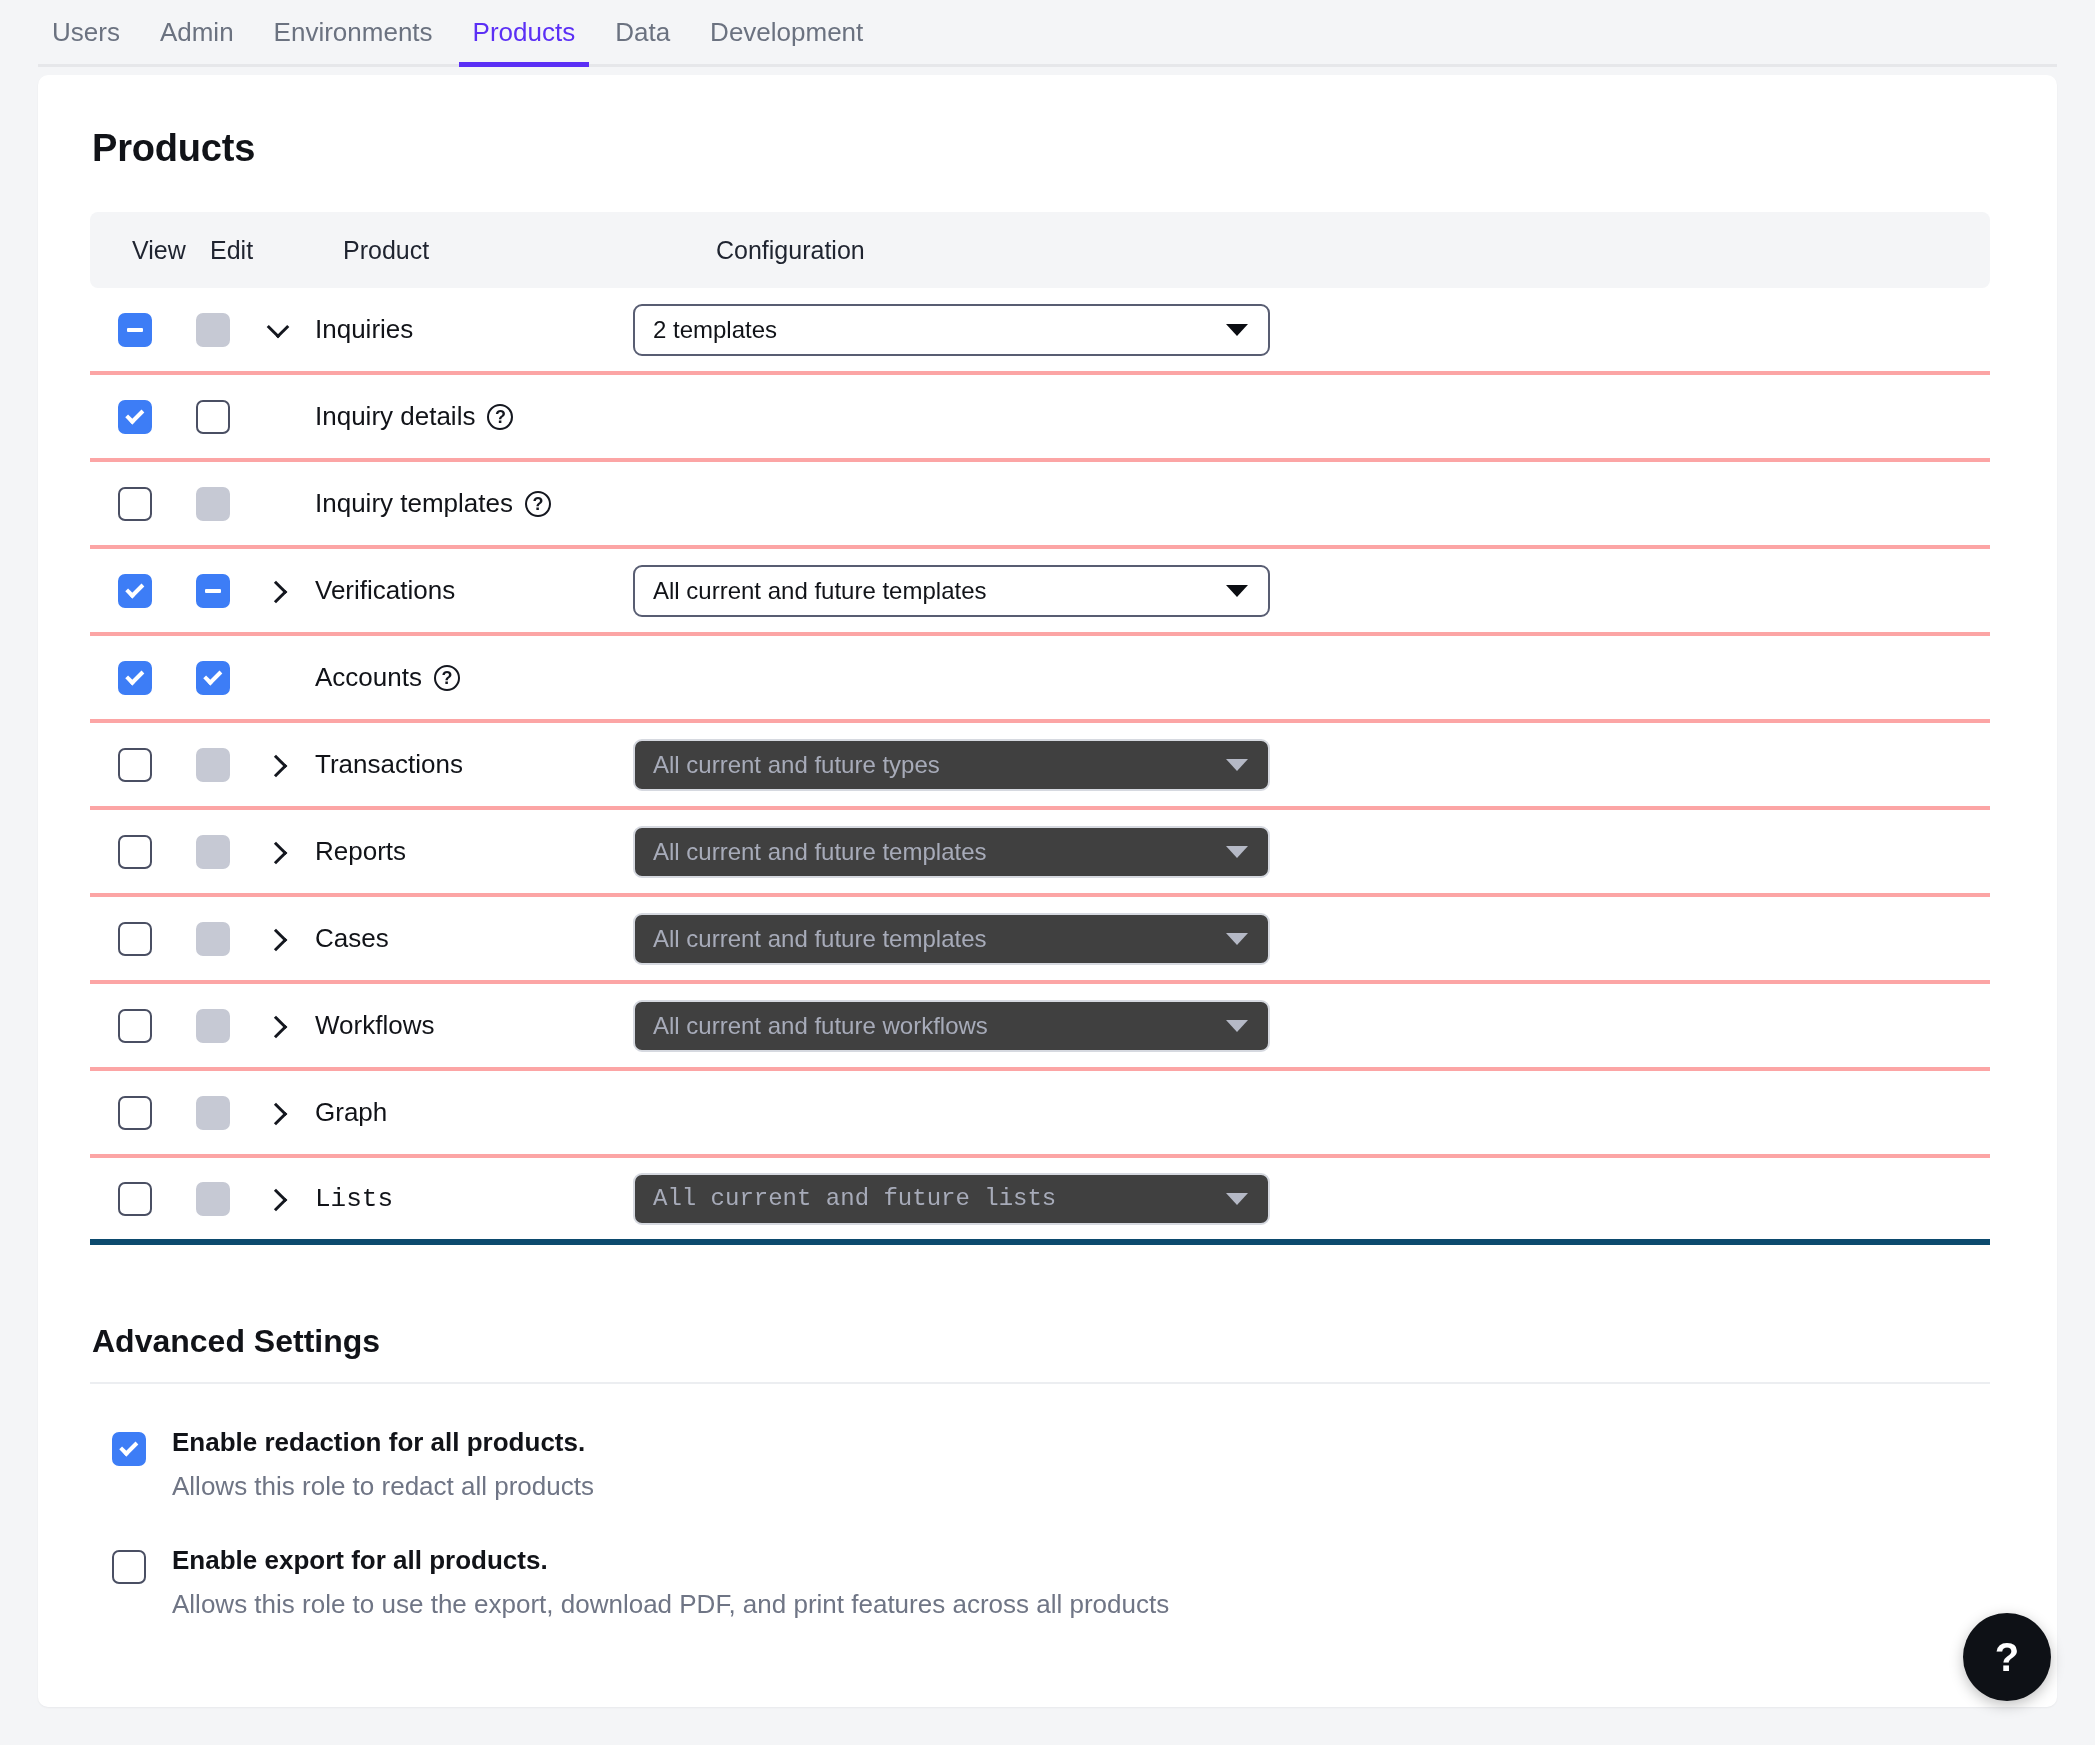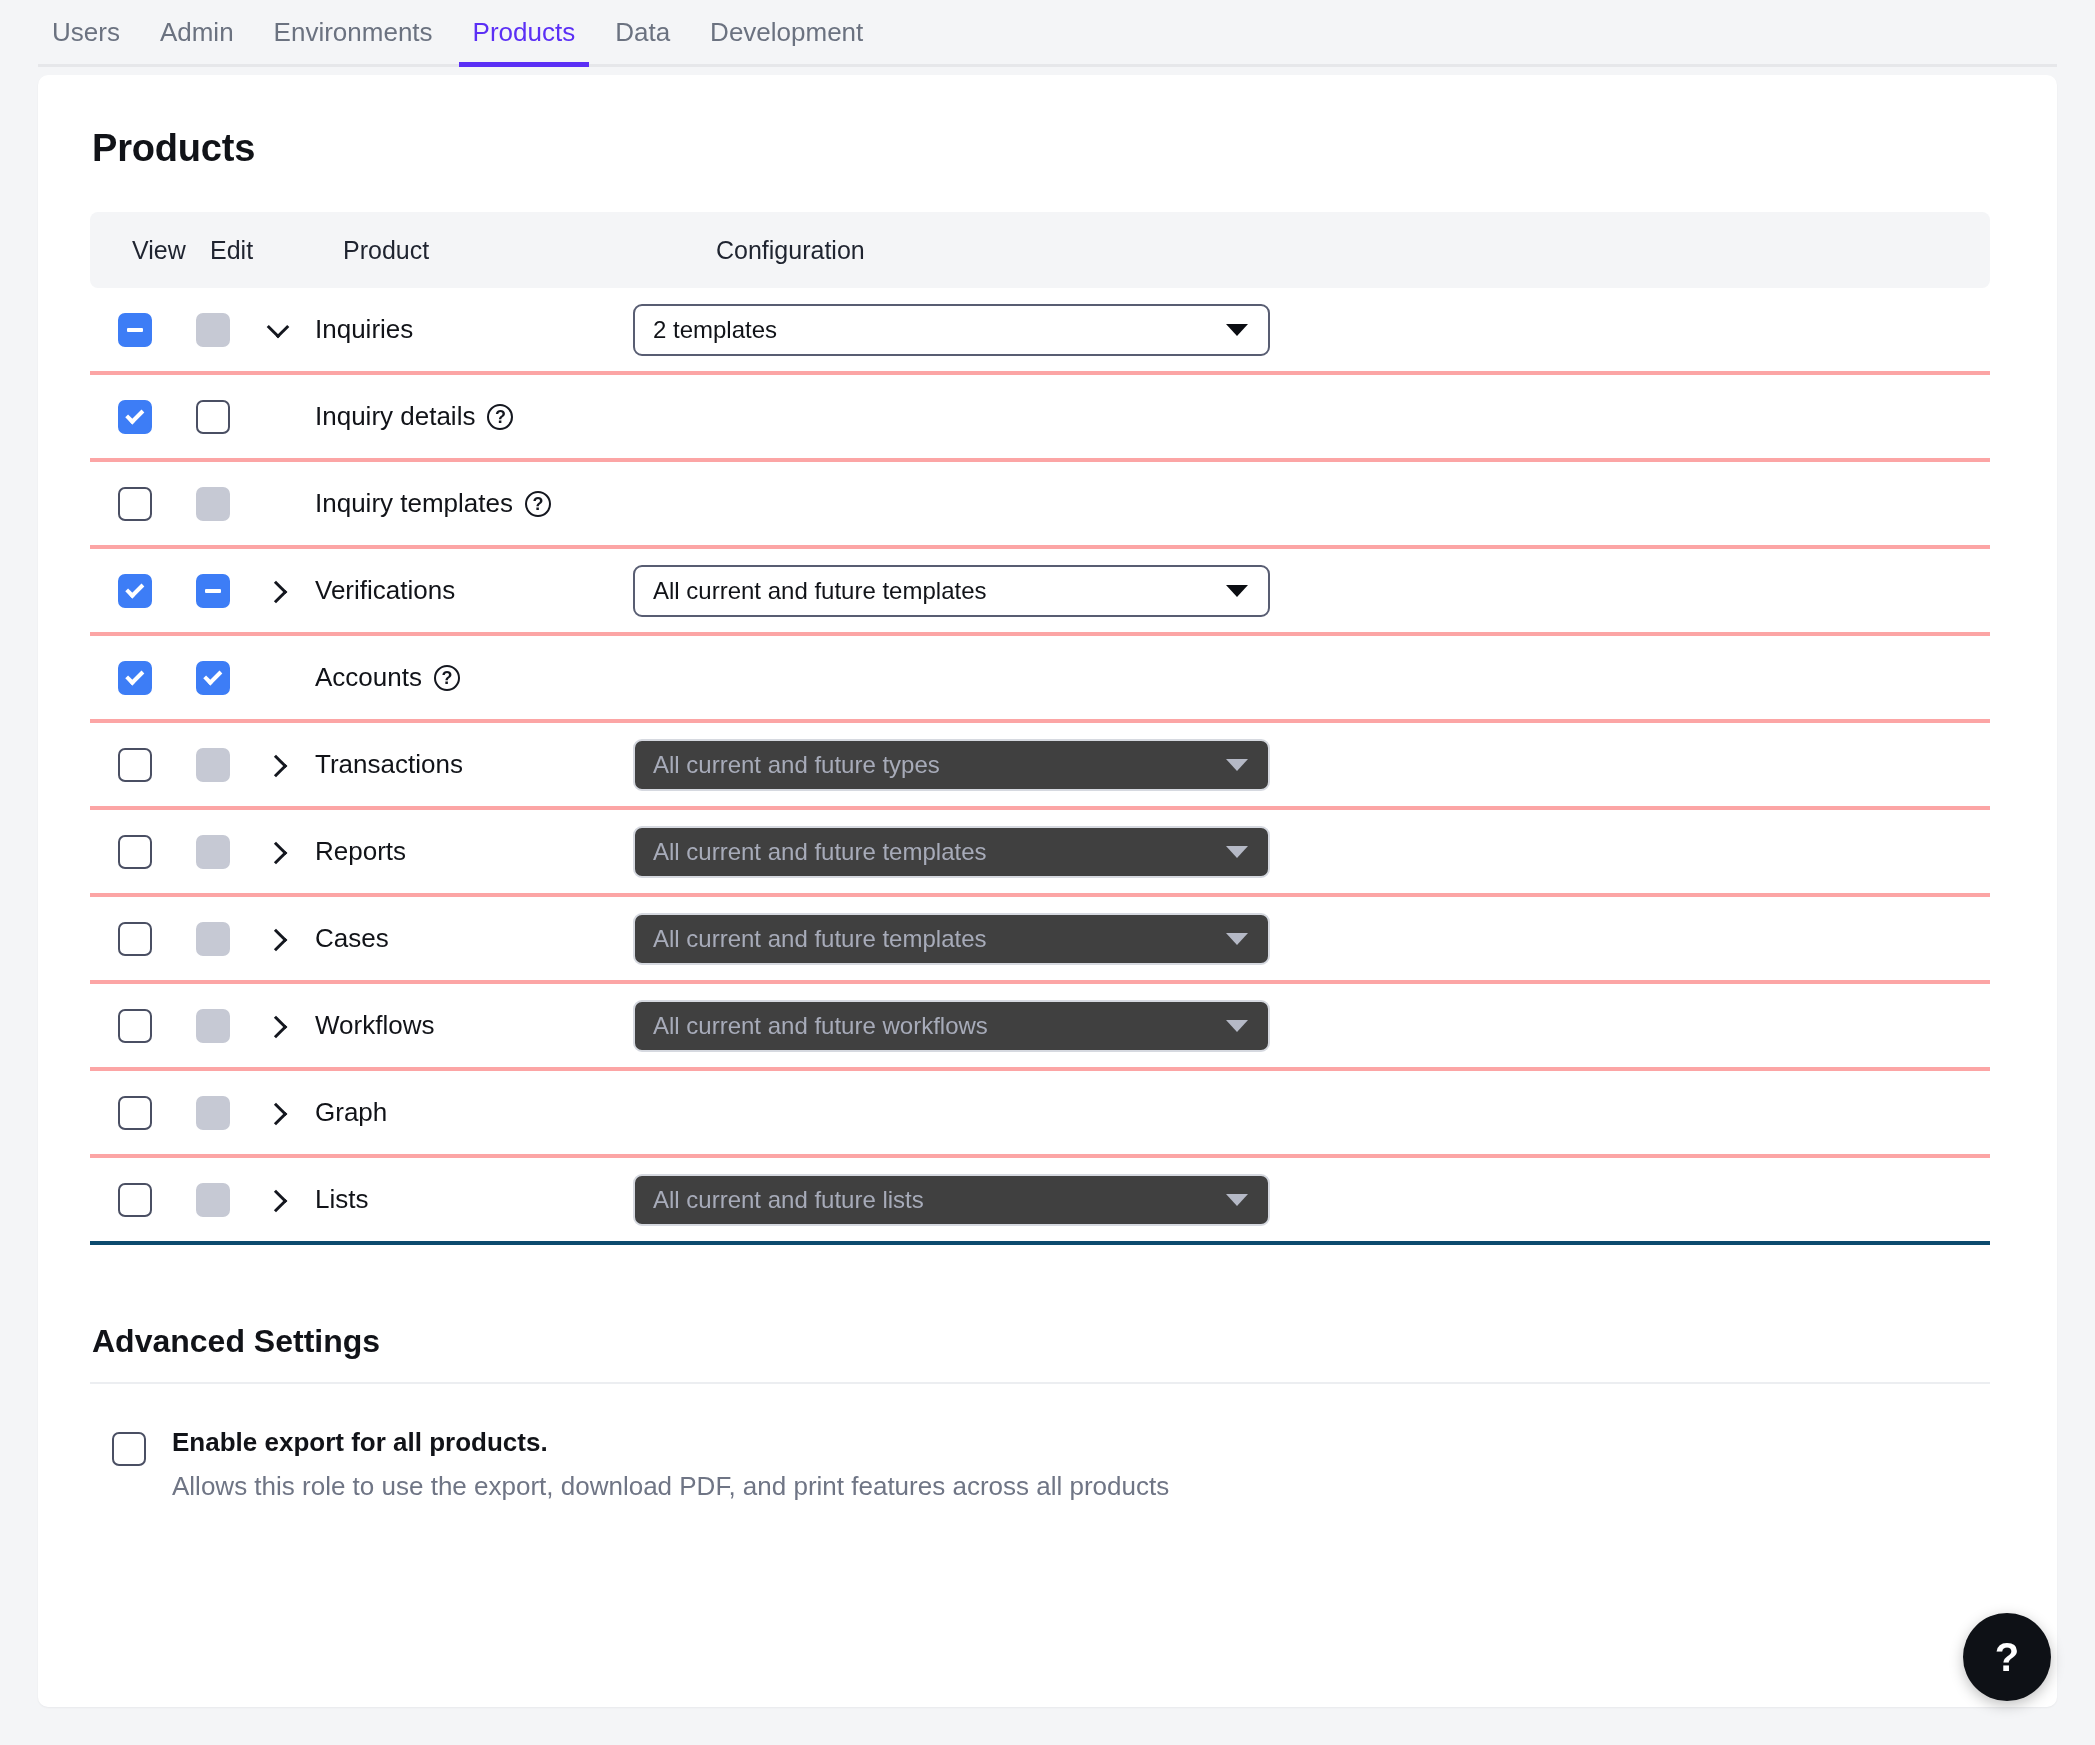--- a/index.html
+++ b/index.html
@@ -95,21 +95,21 @@
   .th.col-edit { margin-left: 0px; }
   .th.col-prod { margin-left: 55px; width: 373px; flex:0 0 373px;}
 
   .row {
     display: flex;
     align-items: center;
     height: 87px;
     padding-left: 14px;
     border-bottom: 4px solid #fca5a5;
   }
-  .row:last-child { border-bottom: 4px solid #0c4a6e; }
+  .row:last-child { border-bottom: 6px solid #0c4a6e; font-family: Liberation Mono, monospace; }
 
   .cell { display: flex; align-items: center; }
   .cell.col-view, .cell.col-edit { justify-content: flex-start; padding-left: 14px;}
   .cell.col-chev { justify-content: flex-start; padding-left: 6px;}
 
   .prod-label {
     font-size: 26px;
     color: #111318;
     display: flex;
     align-items: center;
@@ -533,20 +533,29 @@
             </div>
           </div>
         </div>
     </div>
 
     <div class="adv-title">Advanced Settings</div>
     <div class="adv-rule"></div>
 
     <div id="adv-list">
         <div class="adv-item">
+          <div class="cb checked">
+            <span class="mark-check"></span>
+          </div>
+          <div>
+            <div class="adv-text-strong">Enable redaction for all products.</div>
+            <div class="adv-text-sub">Allows this role to redact all products</div>
+          </div>
+        </div>
+        <div class="adv-item">
           <div class="cb unchecked"></div>
           <div>
             <div class="adv-text-strong">Enable export for all products.</div>
             <div class="adv-text-sub">Allows this role to use the export, download PDF, and print features across all products</div>
           </div>
         </div>
       </div>
 
   </div>
 </div>

